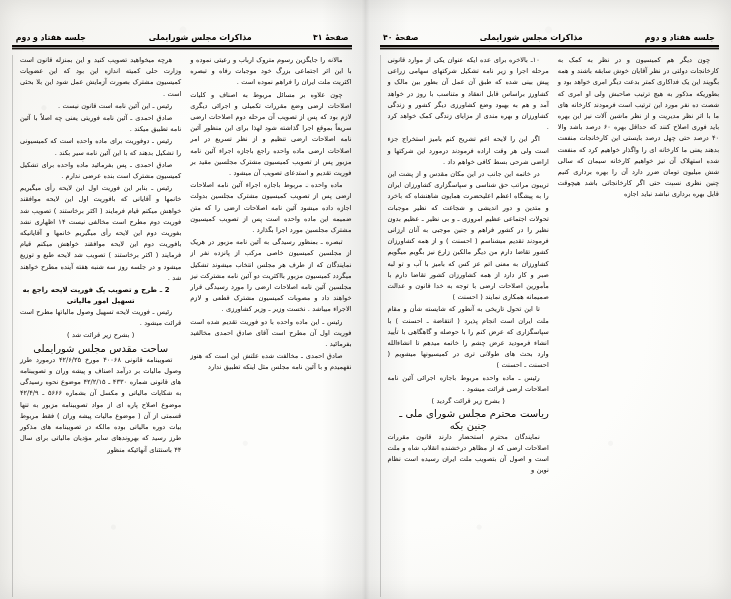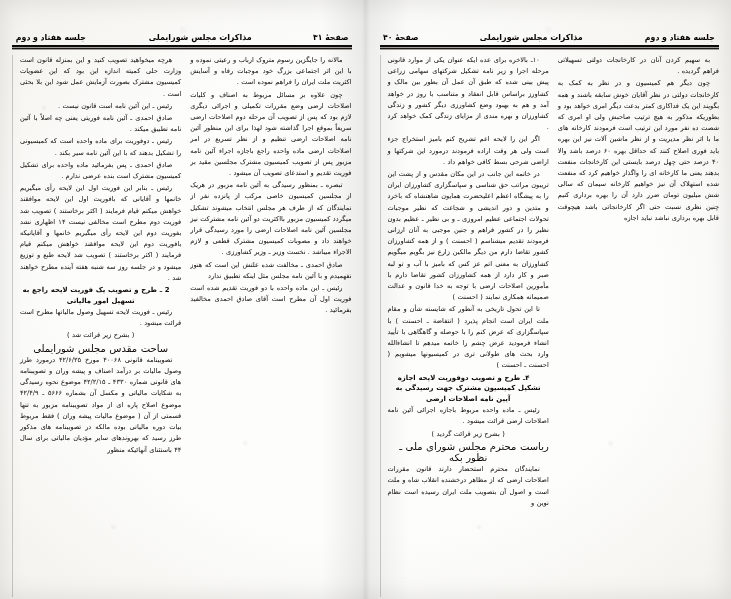--- a/index.html
+++ b/index.html
@@ -85,54 +85,53 @@
     <div class="hdr">
       <span class="hdr-item">جلسه هفتاد و دوم</span>
       <span class="hdr-item hdr-mid">مذاکرات مجلس شورایملی</span>
       <span class="hdr-item">صفحهٔ ۴۰</span>
     </div>
     <div class="rule"></div>
     <div class="rule thin"></div>
 
     <div class="cols">
       <div class="col" id="c-r-outer">
-          <p>به سهیم کردن آنان در کارخانجات دولتی تسهیلاتی فراهم گردیده .</p>
           <p>چون دیگر هم کمیسیون و در نظر به کمک به کارخانجات دولتی در نظر آقایان خوش سابقه باشند و همه بگویند این یک فداکاری کمتر بدعت دیگر امری خواهد بود و بطوریکه مذکور به هیچ ترتیب صاحبش ولی او امری که شصت ده نفر مورد این ترتیب است فرمودند کارخانه های ما با اثر نظر مدیریت و از نظر ماشین آلات نیز این بهره باید فوری اصلاح کنند که حداقل بهره ۶۰ درصد باشد والا ۴۰ درصد حتی چهل درصد بایستی این کارخانجات منفعت بدهند یعنی ما کارخانه ای را واگذار خواهیم کرد که منفعت شده استهلاک آن نیز خواهیم کارخانه سیمان که سالی شش میلیون تومان ضرر دارد آن را بهره برداری کنیم چنین نظری نسبت حتی اگر کارخانجاتی باشد هیچوقت قابل بهره برداری نباشد نباید اجازه</p>
         </div>
       <div class="col sep" id="c-r-inner">
           <p>۱۰ـ بالاخره برای عده ایکه عنوان یکی از موارد قانونی مرحله اجرا و زیر نامه تشکیل شرکتهای سهامی زراعی پیش بینی شده که طبق آن عمل آن بطور بین مالک و کشاورز براساس قابل انعقاد و متناسب با روز در خواهد آمد و هم به بهبود وضع کشاورزی دیگر کشور و زندگی کشاورزان و بهره مندی از مزایای زندگی کمک خواهد کرد .</p>
           <p>اگر این را لایحه اعم تشریح کنم بامیز استخراج جزء است ولی هر وقت اراده فرمودند درمورد این شرکتها و اراضی شرحی بسط کافی خواهم داد .</p>
           <p>در خاتمه این جانب در این مکان مقدس و از پشت این تریبون مراتب حق شناسی و سپاسگزاری کشاورزان ایران را به پیشگاه اعظم اعلیحضرت همایون شاهنشاه که باخرد و متدین و دور اندیشی و شجاعت که نظیر موجبات تحولات اجتماعی عظیم امروزی ـ و بی نظیر ـ عظیم بدون نظیر را در کشور فراهم و جنین موجبی به آنان ارزانی فرمودند تقدیم میشناسم ( احسنت ) و از همه کشاورزان کشور تقاضا دارم من دیگر مالکین زارع نیز بگویم میگویم کشاورزان به معنی اتم عز کس که بامیز با آب و تو لبه صبر و کار دارد از همه کشاورزان کشور تقاضا دارم با مأمورین اصلاحات ارضی با توجه به خدا قانون و عدالت صمیمانه همکاری نمایند ( احسنت )</p>
           <p>تا این تحول تاریخی به آنطور که شایسته شأن و مقام ملت ایران است انجام پذیرد ( انتفاضة ـ احسنت ) با سپاسگزاری که عرض کنم را با حوصله و گاهگاهی با تأیید انشاء فرمودید عرض چشم را خاتمه میدهم تا انشاءالله وارد بحث های طولانی تری در کمیسیونها میشویم ( احسنت ـ احسنت )</p>
-          <p class="heading">۴ـ طرح و تصویب دوفوریت لایحه اجازه تشکیل کمیسیون مشترک جهت رسیدگی به آیین نامه اصلاحات ارضی</p>
           <p><span class="speaker">رئیس</span> ـ ماده واحده مربوط باجازه اجرائی آئین نامه اصلاحات ارضی قرائت میشود .</p>
           <p class="ctr">( بشرح زیر قرائت گردید )</p>
-          <p class="ctr2">ریاست محترم مجلس شورای ملی ـ نظور بکه</p>
+          <p class="ctr2">ریاست محترم مجلس شورای ملی ـ جنین بکه</p>
           <p>نمایندگان محترم استحضار دارند قانون مقررات اصلاحات ارضی که از مظاهر درخشنده انقلاب شاه و ملت است و اصول آن بتصویب ملت ایران رسیده است نظام نوین و</p>
         </div>
     </div>
     <div class="grain"></div>
   </div>
 
   <div class="page page-l inkwrap">
     <div class="hdr">
       <span class="hdr-item">صفحهٔ ۳۱</span>
       <span class="hdr-item hdr-mid">مذاکرات مجلس شورایملی</span>
       <span class="hdr-item">جلسه هفتاد و دوم</span>
     </div>
     <div class="rule"></div>
     <div class="rule thin"></div>
 
     <div class="cols">
       <div class="col" id="c-l-inner">
-          <p>مالانه را جایگزین رسوم متروک ارباب و رعیتی نموده و با این اثر اجتماعی بزرگ خود موجبات رفاه و آسایش اکثریت ملت ایران را فراهم نموده است .</p>
+          <p>مالانه را جایگزین رسوم متروک ارباب و رعیتی نموده و با این اثر اجتماعی بزرگ خود موجبات رفاه و تبصره اکثریت ملت ایران را فراهم نموده است .</p>
           <p>چون علاوه بر مسائل مربوط به اصناف و کلیات اصلاحات ارضی وضع مقررات تکمیلی و اجرائی دیگری لازم بود که پس از تصویب آن مرحله دوم اصلاحات ارضی سریعاً بموقع اجرا گذاشته شود لهذا برای این منظور آئین نامه اصلاحات ارضی تنظیم و از نظر تسریع در امر اصلاحات ارضی ماده واحده راجع باجازه اجراء آئین نامه مزبور پس از تصویب کمیسیون مشترک مجلسین مقید بر فوریت تقدیم و استدعای تصویب آن میشود .</p>
+          <p>ماده واحده ـ مربوط باجازه اجراء آئین نامه اصلاحات ارضی پس از تصویب کمیسیون مشترک مجلسین بدولت اجازه داده میشود آئین نامه اصلاحات ارضی را که متن ضمیمه این ماده واحده است پس از تصویب کمیسیون مشترک مجلسین مورد اجرا بگذارد .</p>
           <p>تبصره ـ بمنظور رسیدگی به آئین نامه مزبور در هریک از مجلسین کمیسیون خاصی مرکب از پانزده نفر از نمایندگان که از طرف هر مجلس انتخاب میشوند تشکیل میگردد کمیسیون مزبور بااکثریت دو آئین نامه مشترکت نیز مجلسین آئین نامه اصلاحات ارضی را مورد رسیدگی قرار خواهند داد و مصوبات کمیسیون مشترک قطعی و لازم الاجراء میباشد . نخست وزیر ـ وزیر کشاورزی .</p>
+          <p><span class="speaker">رئیس</span> ـ این ماده واحده با دو فوریت تقدیم شده است فوریت اول آن مطرح است آقای صادق احمدی مخالفید بفرمائید .</p>
           <p><span class="speaker">صادق احمدی</span> ـ مخالفت شده علتش این است که هنوز نفهمیدم و با آئین نامه مجلس مثل اینکه تطبیق ندارد</p>
-          <p><span class="speaker">رئیس</span> ـ این ماده واحده با دو فوریت تقدیم شده است فوریت اول آن مطرح است آقای صادق احمدی مخالفید بفرمائید .</p>
         </div>
       <div class="col sep" id="c-l-outer">
           <p>هرچه میخواهید تصویب کنید و این بمنزله قانون است وزارت حلی کمیته اندازه این بود که این عضویات کمیسیون مشترک بصورت آزمایش عمل شود این بلا بحثی است .</p>
           <p><span class="speaker">رئیس</span> ـ این آئین نامه است قانون نیست .</p>
           <p><span class="speaker">صادق احمدی</span> ـ آئین نامه فوریتی یعنی چه اصلاً با آئین نامه تطبیق میکند .</p>
           <p><span class="speaker">رئیس</span> ـ دوفوریت برای ماده واحده است که کمیسیونی را تشکیل بدهند که با این آئین نامه سیر بکند .</p>
           <p><span class="speaker">صادق احمدی</span> ـ پس بفرمائید ماده واحده برای تشکیل کمیسیون مشترک است بنده عرضی ندارم .</p>
           <p><span class="speaker">رئیس</span> ـ بنابر این فوریت اول این لایحه رأی میگیریم خانمها و آقایانی که بافوریت اول این لایحه موافقند خواهش میکنم قیام فرمایند ( اکثر برخاستند ) تصویب شد فوریت دوم مطرح است مخالفی نیست ۱۴ اظهاری نشد بفوریت دوم این لایحه رأی میگیریم خانمها و آقایانیکه بافوریت دوم این لایحه موافقند خواهش میکنم قیام فرمایند ( اکثر برخاستند ) تصویب شد لایحه طبع و توزیع میشود و در جلسه روز سه شنبه هفته آینده مطرح خواهند شد .</p>
           <p class="heading">2 ـ طرح و تصویب یک فوریت لایحه راجع به تسهیل امور مالیاتی</p>
           <p><span class="speaker">رئیس</span> ـ فوریت لایحه تسهیل وصول مالیاتها مطرح است قرائت میشود .</p>

